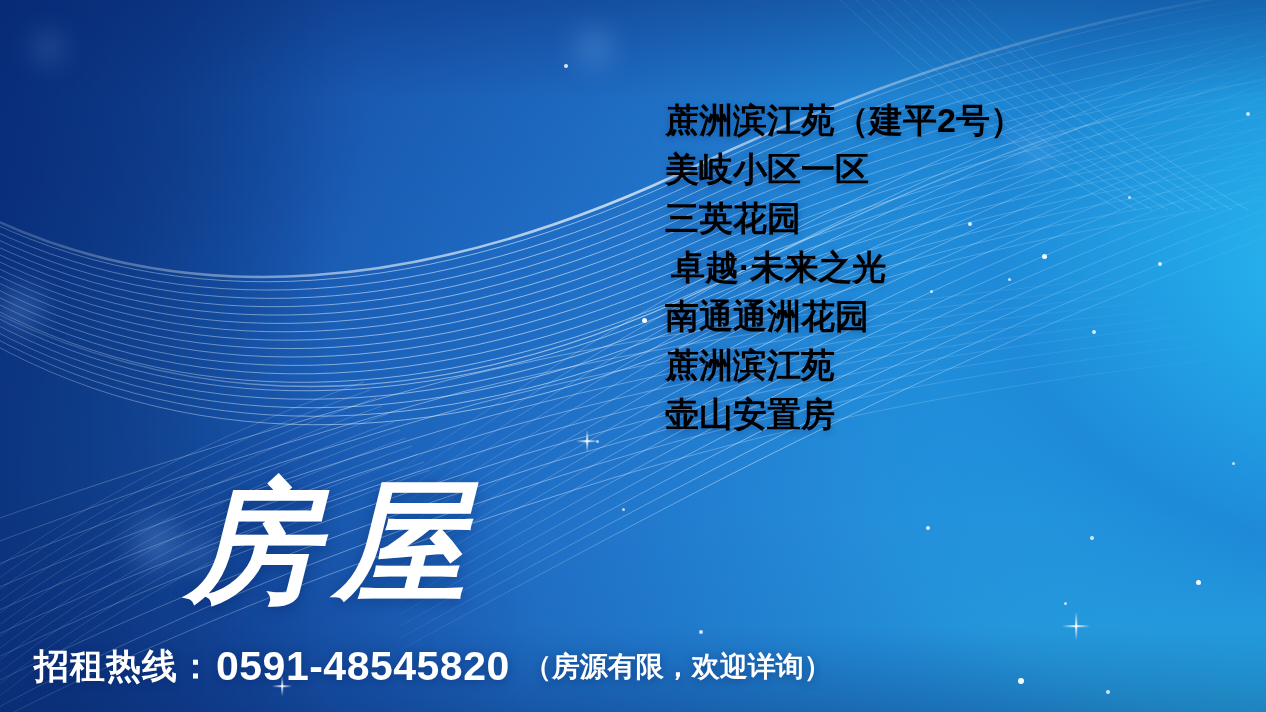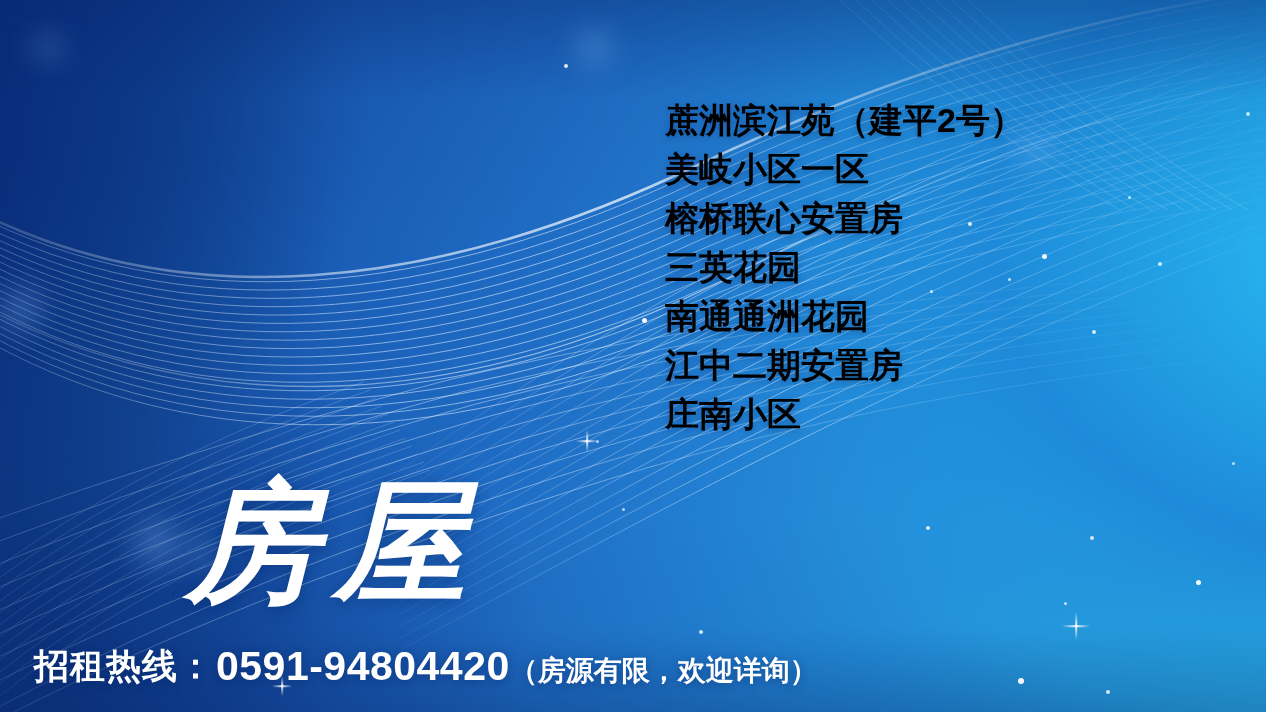--- a/index.html
+++ b/index.html
@@ -110,41 +110,42 @@
     white-space: nowrap;
     text-shadow: 0 2px 7px rgba(6,40,110,0.34);
   }
   .listing-item.indent { padding-left: 6px; }
 
   .hotline {
     position: absolute;
     left: 34px;
     bottom: 22px;
     display: flex;
-    align-items: flex-end;
+    align-items: center;
     white-space: nowrap;
     text-shadow: 0 2px 8px rgba(5,34,100,0.45);
   }
   .hotline-label {
     color: #ffffff;
     font-size: 35px;
     font-weight: 700;
     letter-spacing: 1px;
   }
   .hotline-number {
     color: #ffffff;
     font-size: 41px;
     font-weight: 700;
     letter-spacing: 0.5px;
     margin-left: 2px;
   }
   .hotline-note {
     color: #ffffff;
     font-size: 28px;
     font-weight: 700;
+    margin-left: 14px;
   }
 </style>
 </head>
 <body>
 
 <div id="poster">
 
   <div class="bg-base"></div>
   <div class="bg-darkleft"></div>
 
@@ -300,27 +301,27 @@
   <div class="content">
 
     <div class="headline">
       <span class="hl-line">房屋</span>
       
     </div>
 
     <div class="listing">
       <div class="listing-item">蔗洲滨江苑（建平2号）</div>
       <div class="listing-item">美岐小区一区</div>
-      <div class="listing-item">榕桥联心安置房</div>
       <div class="listing-item">三英花园</div>
+      <div class="listing-item indent">卓越·未来之光</div>
       <div class="listing-item">南通通洲花园</div>
-      <div class="listing-item">江中二期安置房</div>
-      <div class="listing-item">庄南小区</div>
+      <div class="listing-item">蔗洲滨江苑</div>
+      <div class="listing-item">壶山安置房</div>
     </div>
 
     <div class="hotline">
       <span class="hotline-label">招租热线：</span>
-      <span class="hotline-number">0591-94804420</span>
+      <span class="hotline-number">0591-48545820</span>
       <span class="hotline-note">（房源有限，欢迎详询）</span>
     </div>
 
   </div>
 </div>
 
 </body></html>

